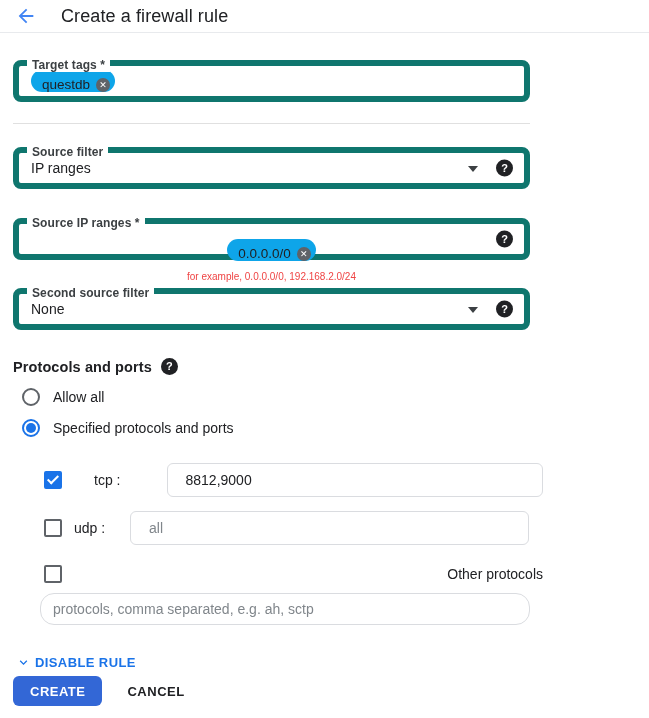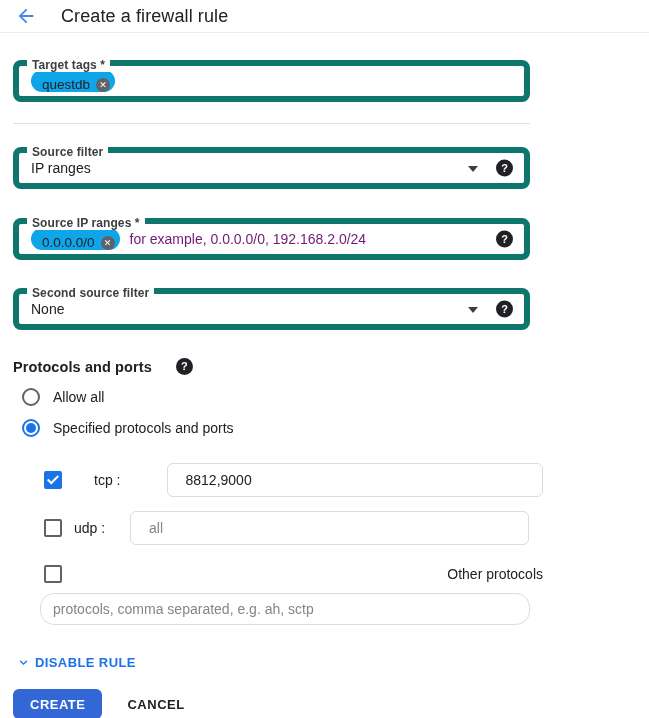--- a/index.html
+++ b/index.html
@@ -43,21 +43,21 @@
     padding: 15px 12px; gap: 10px;
     background: #fff;
   }
   .flabel {
     position: absolute; top: -8px; left: 8px;
     background: #fff; padding: 0 5px;
     font-size: 12px; font-weight: bold; color: #3c4043;
     letter-spacing: 0.1px; white-space: nowrap;
   }
   .fvalue { font-size: 14px; color: #202124; }
-  .phtext { font-size: 14px; color: #701a75; }
+  .phtext { font-size: 10px; color: #ef4444; }
 
   .caret {
     position: absolute; right: 46px; top: 50%; margin-top: -2px;
     width: 0; height: 0;
     border-left: 5px solid transparent; border-right: 5px solid transparent;
     border-top: 6px solid #3c4043;
   }
   .help {
     width: 17px; height: 17px; border-radius: 50%;
     background: #202124; color: #fff;
@@ -76,27 +76,27 @@
   .chip-x {
     width: 14px; height: 14px; border-radius: 50%;
     background: #5f6368; color: #fff;
     font-size: 9px; display: inline-flex; align-items: center; justify-content: center;
     cursor: pointer; line-height: 1;
   }
 
   
   .f-target { margin-top: 27px; }
   .f-source-filter { margin-top: 23px; }
-  .f-source-ip { margin-top: 29px; }
+  .f-source-ip { margin-top: 29px; flex-direction: column; }
   .f-second { margin-top: 28px; }
 
   
   .pheading {
     margin-top: 28px;
-    display: flex; align-items: center; gap: 24px;
+    display: flex; align-items: center; gap: 9px;
     font-size: 14.5px; font-weight: bold; color: #202124;
     letter-spacing: 0.1px;
   }
   .radio-row {
     display: flex; align-items: center;
     margin: 13px 0 0 9px; gap: 13px; cursor: pointer;
   }
   .radio {
     width: 18px; height: 18px; border-radius: 50%;
     border: 2px solid #5f6368; position: relative; flex: none;
@@ -144,21 +144,21 @@
   }
   .other-input::placeholder { color: #80868b; }
 
   
   .disable-row {
     margin-top: 30px; margin-left: 3px;
     display: flex; align-items: center; gap: 4px;
     color: #1a73e8; font-size: 13px; font-weight: bold;
     letter-spacing: 0.4px; cursor: pointer;
   }
-  .actions { margin-top: 19px; display: flex; align-items: center; }
+  .actions { margin-top: 6px; display: flex; align-items: center; }
   .create-btn {
     background: #3367d6; color: #fff;
     border: none; border-radius: 6px;
     height: 30px; padding: 0 17px;
     font-size: 13px; font-weight: bold; letter-spacing: 0.5px;
     font-family: "Liberation Sans", sans-serif;
     cursor: pointer;
   }
   .cancel-btn {
     background: none; border: none;

